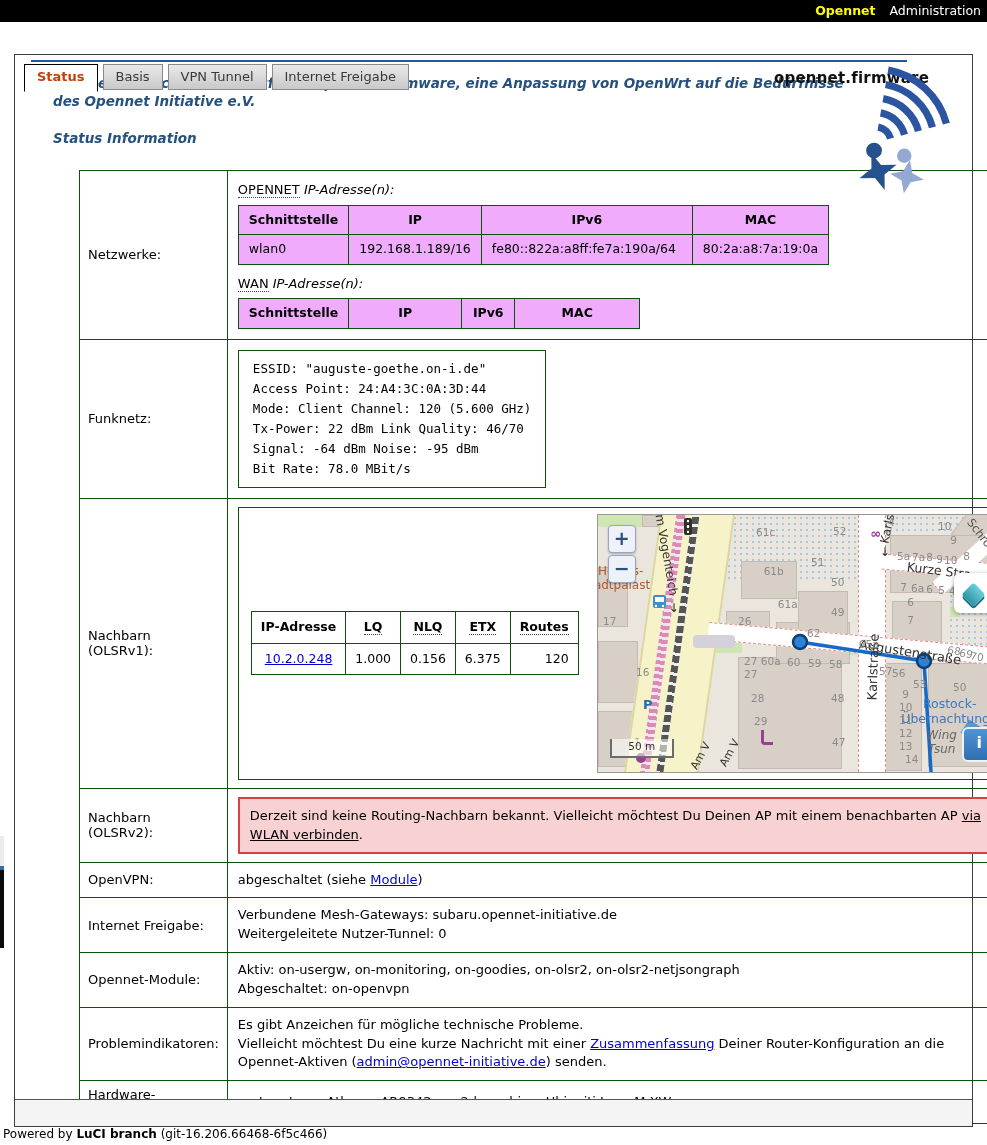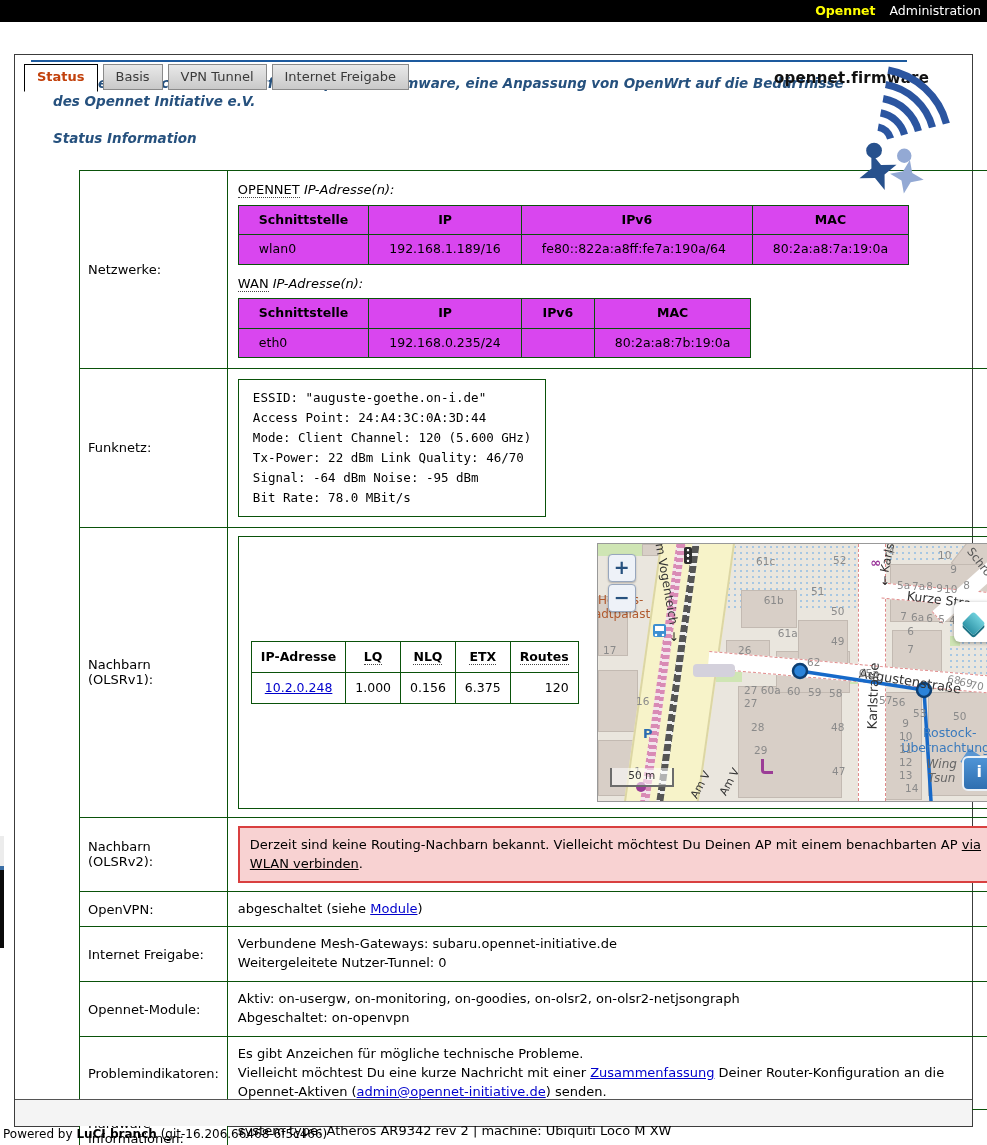--- a/index.html
+++ b/index.html
@@ -26,21 +26,21 @@
   .logo svg{position:absolute;right:0;top:0;}
   
   table.status{border-collapse:collapse;margin:24px 0 0 64px;width:844px;}
   table.status>tbody>tr>td{border:1px solid #0a520a;vertical-align:middle;}
   td.lbl{width:132px;padding:6px 8px;font-size:13px;background:#fff;}
   td.cnt{padding:8px 10px;font-size:13px;line-height:1.45;}
   .cap{font-size:13px;margin:2px 0 5px 0;}
   .abbr{border-bottom:1px dotted #444;}
   .cap i{font-style:italic;}
   table.net{border-collapse:collapse;margin:3px 0 10px 0;}
-  table.net th,table.net td{border:1px solid #0a520a;font-size:12.5px;padding:5px 20px;background:#d946ef;}
+  table.net th,table.net td{border:1px solid #0a520a;font-size:12.5px;padding:5px 10px;background:#f0abfc;}
   table.net th{font-weight:bold;text-align:center;}
   pre.radio{display:inline-block;margin:2px 0;border:1px solid #0a520a;padding:8px 14px;font-family:"DejaVu Sans Mono","Liberation Mono",monospace;font-size:12.5px;line-height:1.6;background:#fff;}
   
   .olsr1box{border:1px solid #0a520a;padding:6px;display:flex;align-items:center;gap:18px;}
   table.nb{border-collapse:collapse;margin-left:6px;flex-shrink:0;}
   table.nb th,table.nb td{border:1px solid #0a520a;font-size:12.5px;padding:6px 9px;background:#fff;text-align:center;}
   table.nb th{font-weight:bold;}
   table.nb td.rt{text-align:right;}
   table.nb a{color:#0000cc;}
   a.blue{color:#0000cc;text-decoration:underline;cursor:pointer;}
@@ -141,26 +141,20 @@
         </tbody>
             </table>
         <div class="cap"><span class="abbr">WAN</span><i> IP-Adresse(n):</i></div>
         <table class="net" style="margin-bottom:2px">
           <tbody>
                 <tr>
             <th>Schnittstelle</th>
             <th style="width:92px">IP</th>
             <th style="width:32px">IPv6</th>
             <th style="width:104px">MAC</th>
-          </tr>
-          <tr>
-            <td>eth0</td>
-            <td>192.168.0.235/24</td>
-            <td></td>
-            <td>80:2a:a8:7b:19:0a</td>
           </tr>
         </tbody>
             </table>
       </td>
     </tr>
 
     <tr>
       <td class="lbl">Funknetz:</td>
       <td class="cnt">
         <pre class="radio"><span class="row2">ESSID: "auguste-goethe.on-i.de"</span><span class="row2">Access Point: 24:A4:3C:0A:3D:44</span><span class="row2">Mode: Client Channel: 120 (5.600 GHz)</span><span class="row2">Tx-Power: 22 dBm Link Quality: 46/70</span><span class="row2">Signal: -64 dBm Noise: -95 dBm</span><span class="row2">Bit Rate: 78.0 MBit/s</span></pre>

